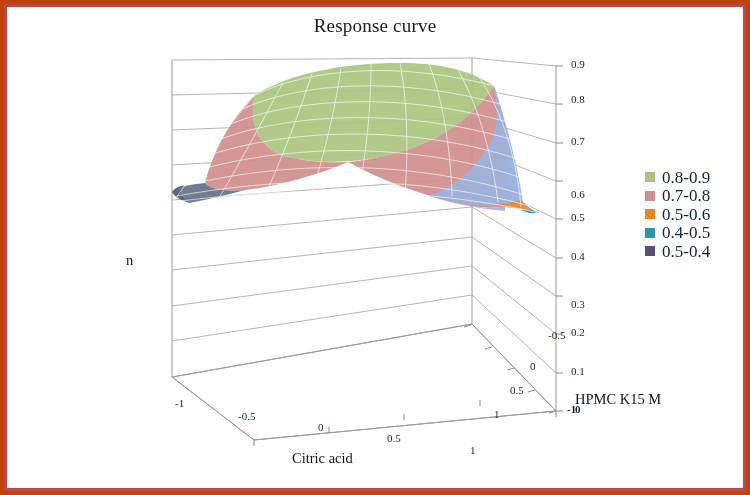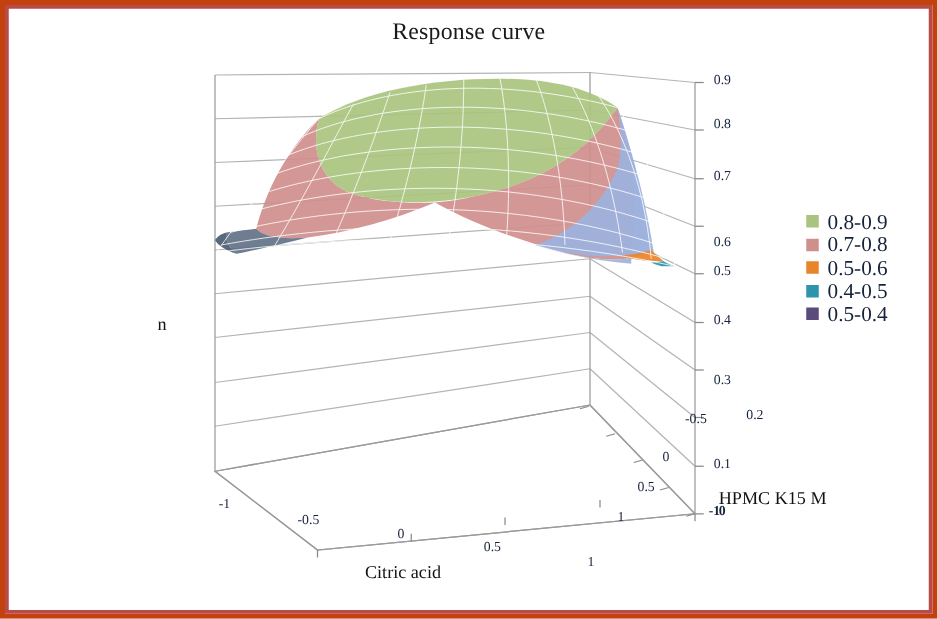--- a/index.html
+++ b/index.html
@@ -262,21 +262,21 @@
     <div class="axis-title" id="x-axis-title">Citric acid</div>
     <div class="axis-title" id="depth-axis-title">HPMC K15 M</div>
 
     <div class="tick-label" style="left:571px; top:58px;">0.9</div>
     <div class="tick-label" style="left:571px; top:93px;">0.8</div>
     <div class="tick-label" style="left:571px; top:135px;">0.7</div>
     <div class="tick-label" style="left:571px; top:188px;">0.6</div>
     <div class="tick-label" style="left:571px; top:211px;">0.5</div>
     <div class="tick-label" style="left:571px; top:250px;">0.4</div>
     <div class="tick-label" style="left:571px; top:288px;margin-top:10px;">0.3</div>
-    <div class="tick-label" style="left:571px; top:326px;margin-left:26px;">0.2</div>
+    <div class="tick-label" style="left:571px; top:326px;">0.2</div>
     <div class="tick-label" style="left:571px; top:365px;text-align:right;">0.1</div>
     <div class="tick-label" style="left:575px; top:403px; font-weight:bold;">0</div>
 
     <div class="tick-label" style="left:567px; top:403px; font-weight:bold;">-1</div>
     <div class="tick-label" style="left:548px; top:329px;">-0.5</div>
     <div class="tick-label" style="left:530px; top:360px;">0</div>
     <div class="tick-label" style="left:510px; top:384px;">0.5</div>
     <div class="tick-label" style="left:494px; top:408px;">1</div>
 
     <div class="tick-label" style="left:175px; top:397px;">-1</div>

